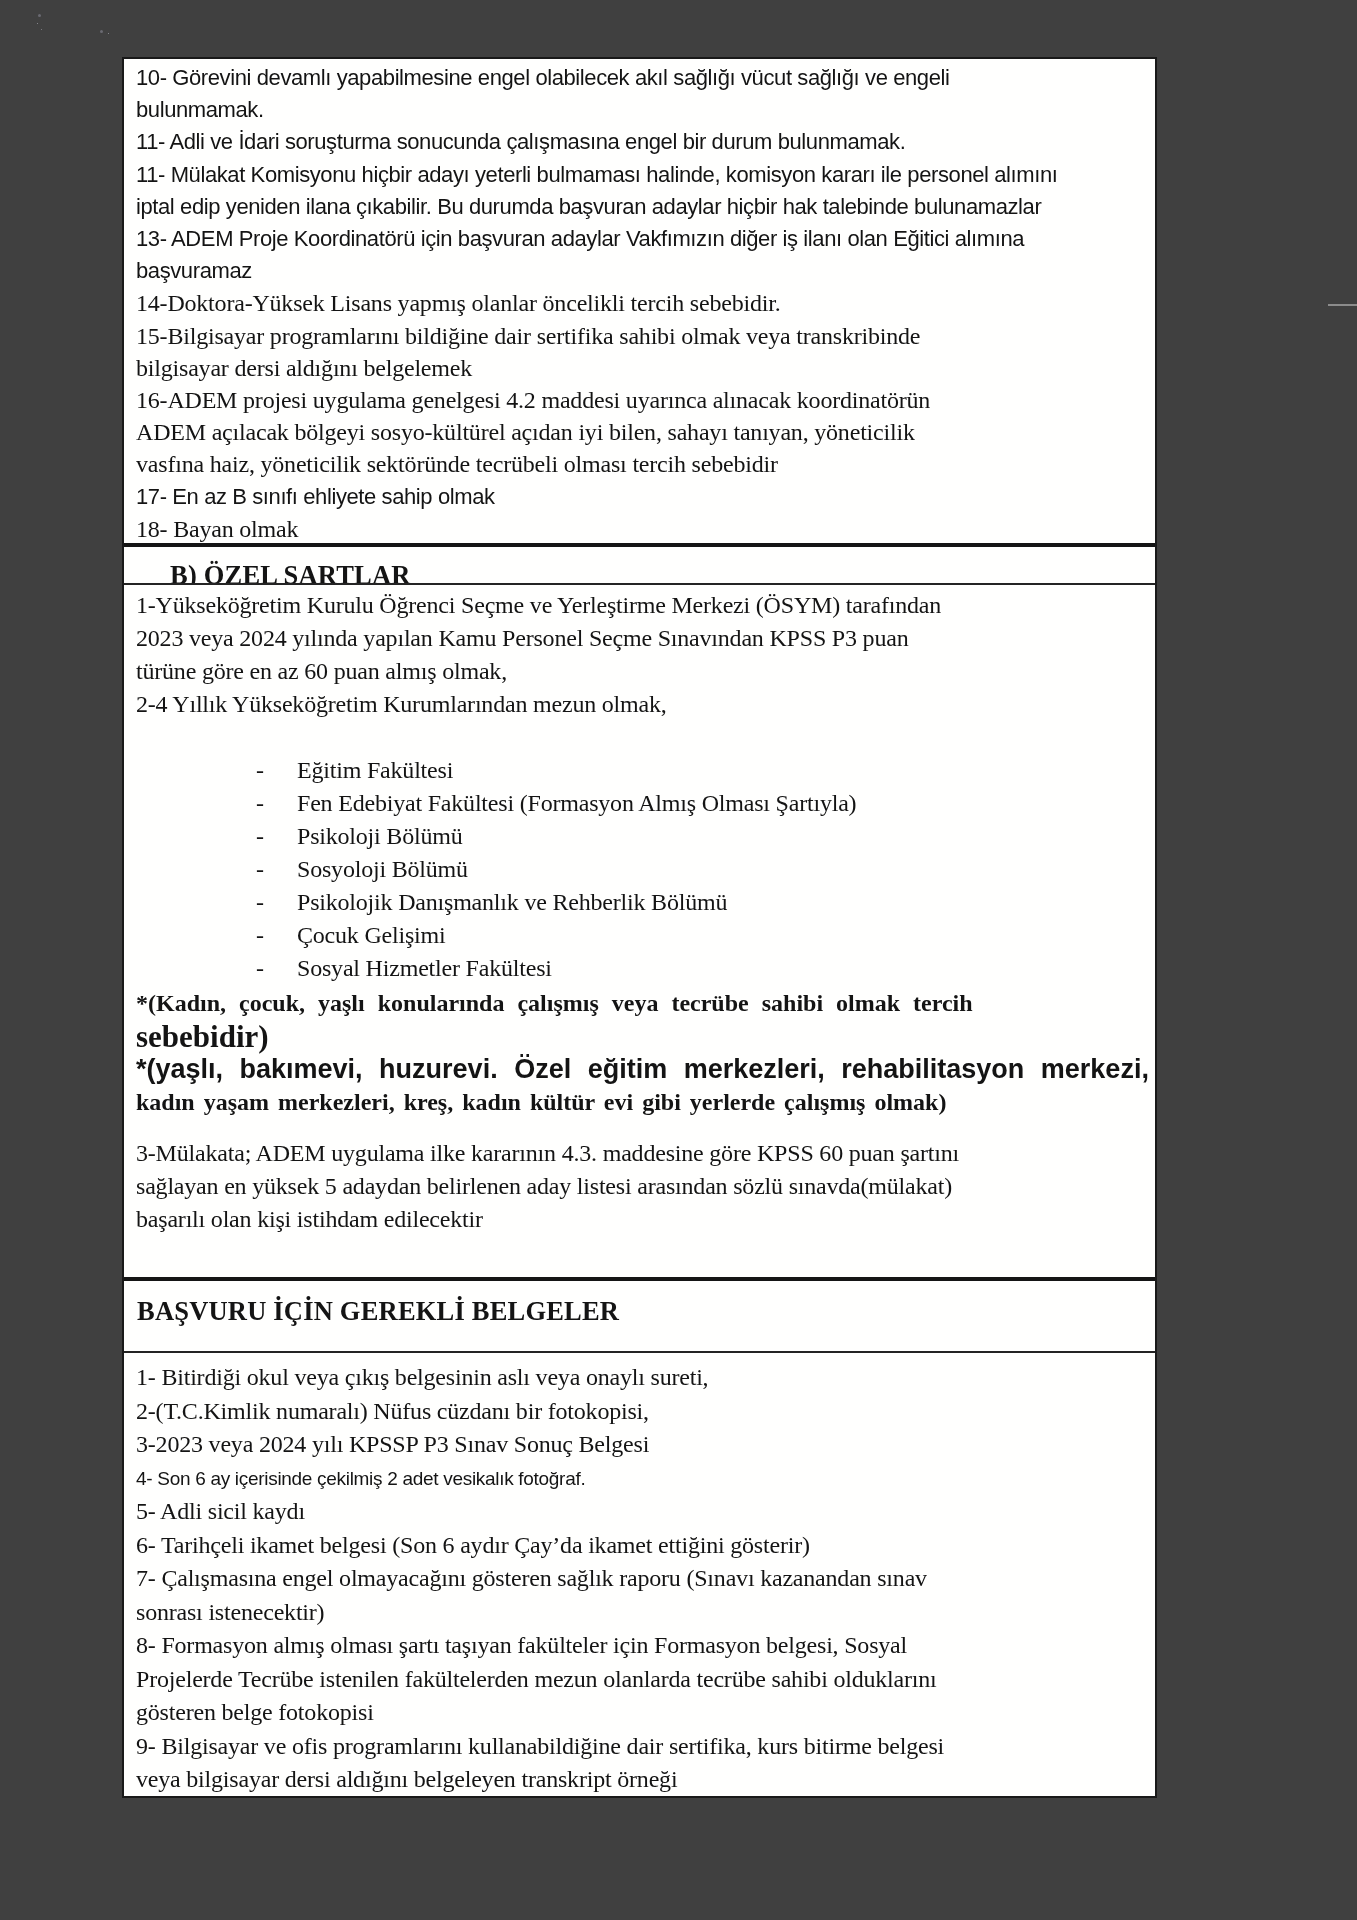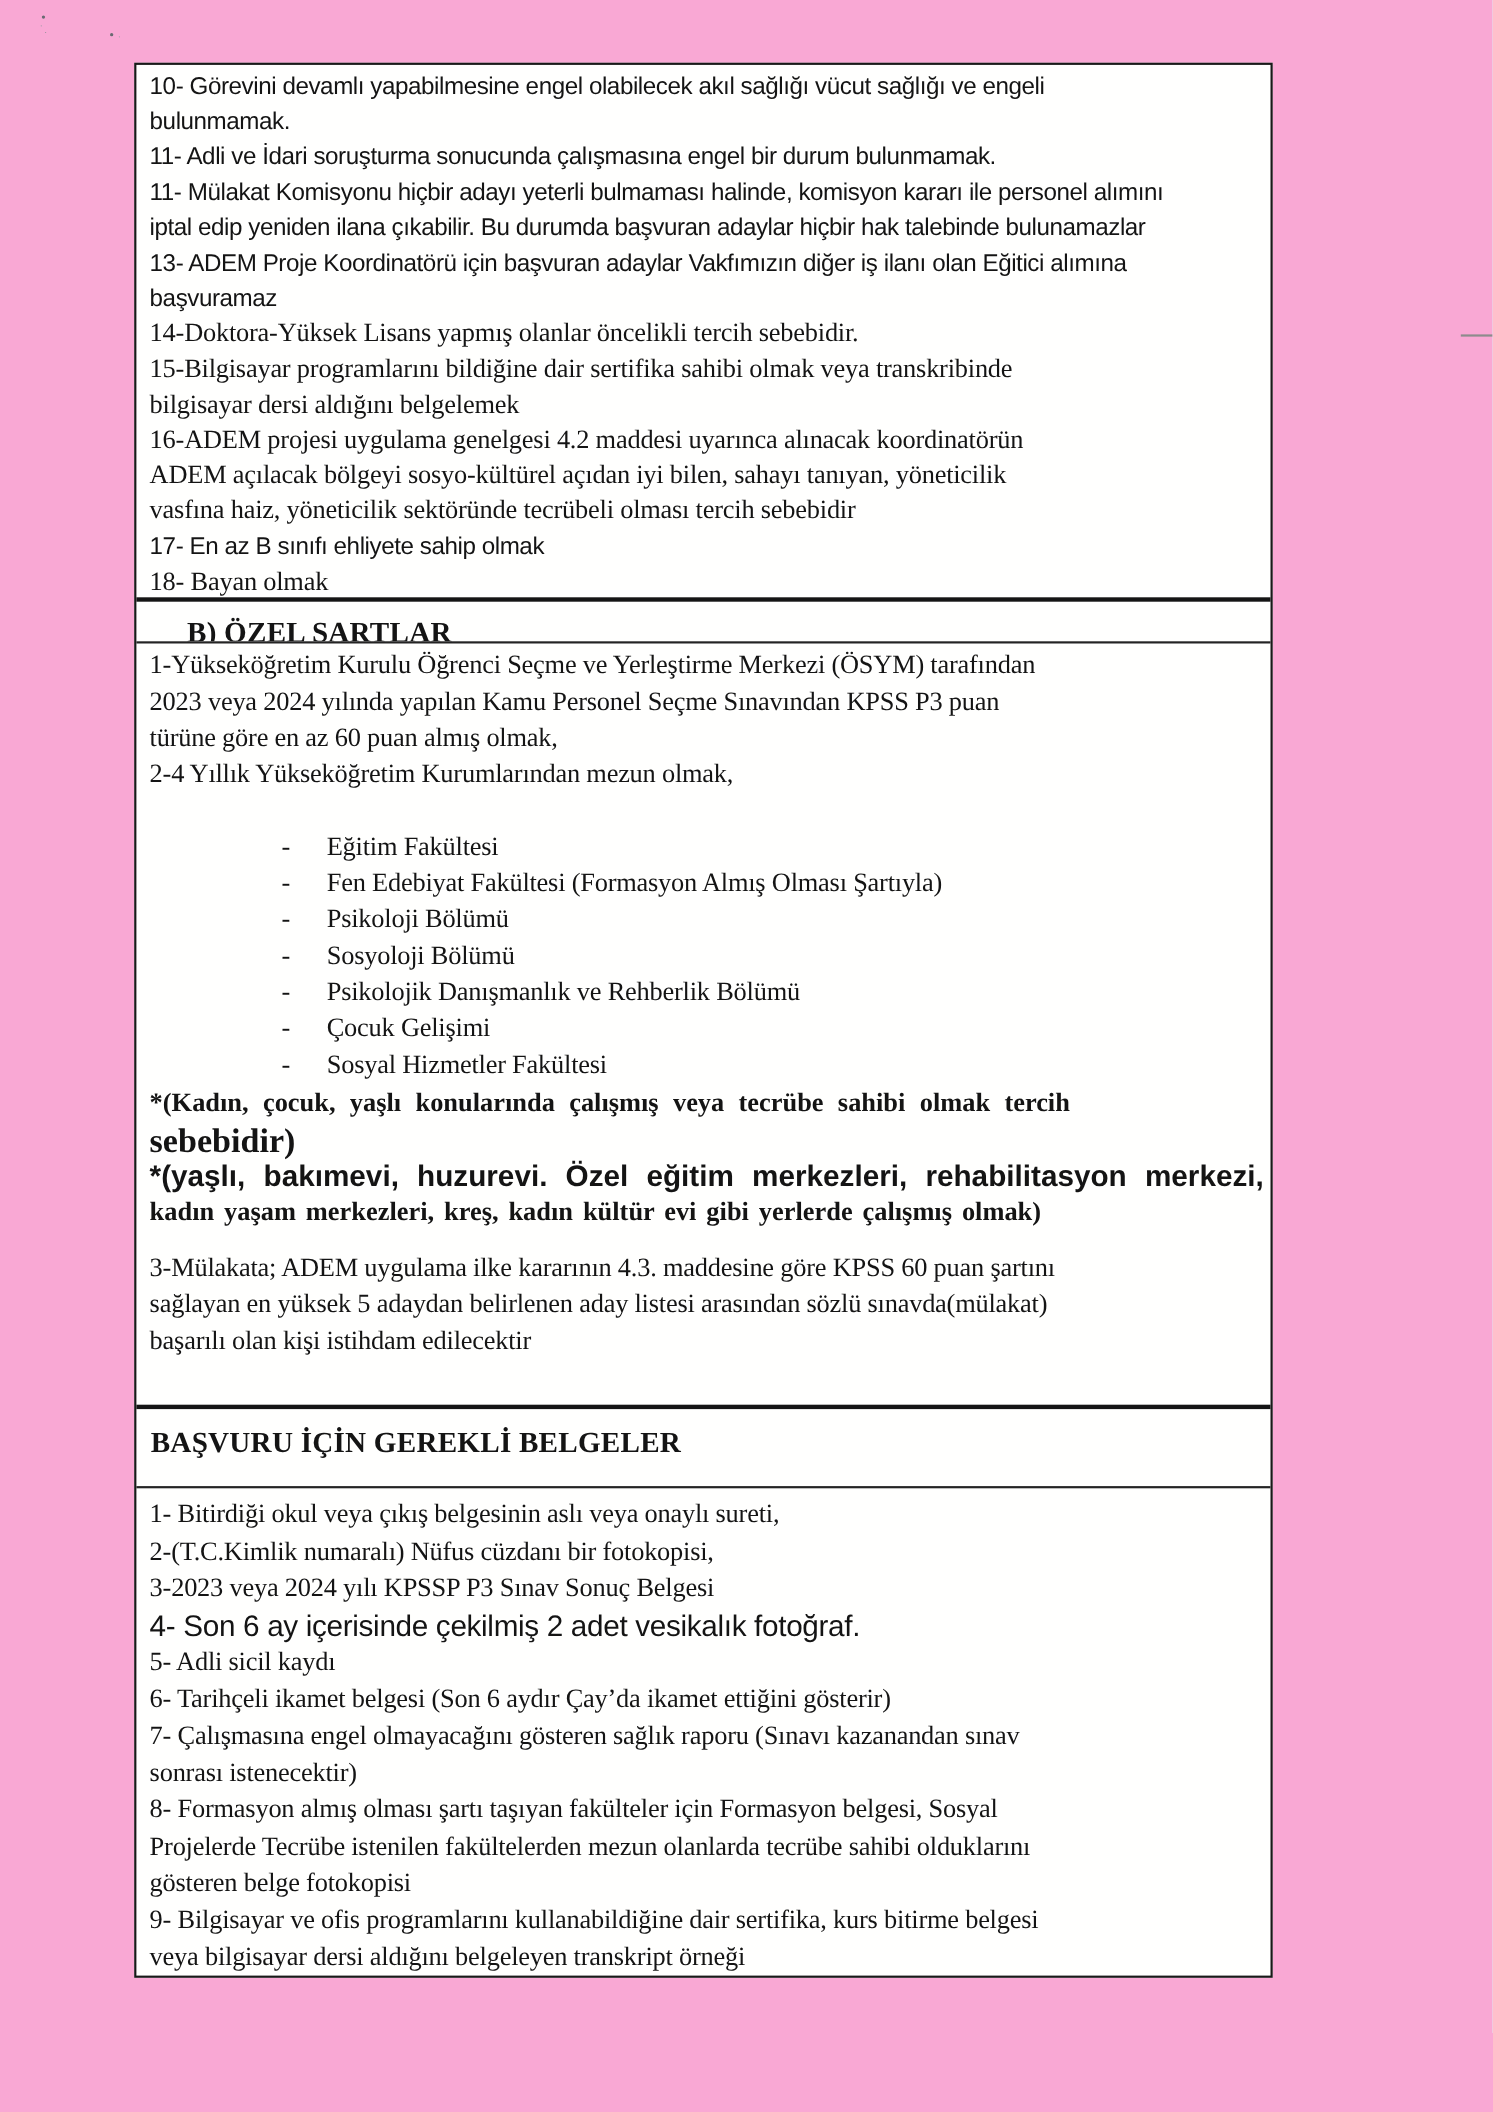--- a/index.html
+++ b/index.html
@@ -1,16 +1,16 @@
 <!DOCTYPE html>
 <html><head>
 <meta charset="utf-8">
 <style>
   html,body{margin:0;padding:0;background:#e8e8e8;}
-  .page{position:relative;width:1357px;height:1920px;background:#f9a8d4;overflow:hidden;
+  .page{position:relative;width:1357px;height:1920px;background:#404040;overflow:hidden;
         font-family:"Liberation Serif", serif;color:#141414;}
   
   .speck{position:absolute;width:3px;height:3px;background:#6a6a72;border-radius:50%;}
   .speck.s1{left:38px;top:14px;box-shadow:2px 14px 0 -1px #8a8a92, -2px 8px 0 -1px #9a9aa2;}
   .speck.s2{left:100px;top:30px;box-shadow:7px 2px 0 -1px #9a9aa2;}
   .margin-dash{position:absolute;left:1328px;top:304px;width:29px;height:2px;background:#8c8c8c;}
   
   .doc-table{position:absolute;left:122px;top:57px;width:1035px;height:1741px;
              border:2px solid #191919;box-sizing:border-box;background:#fffffe;}
   .row{box-sizing:border-box;padding:0 12px;overflow:hidden;}
@@ -20,21 +20,21 @@
           padding-left:46px;padding-top:13px;}
   .row-b{height:692px;padding-top:4px;}
   .row-b .line{line-height:33px;}
   .row-dh{height:76px;border-top:4px solid #151515;border-bottom:2px solid #242424;
           padding-left:13px;padding-top:15px;}
   .row-d{height:453px;padding-top:8px;}
   .row-d .line{line-height:33.5px;}
   
   .line{white-space:pre;}
   .sans{font-family:"Liberation Sans", sans-serif;font-size:22px;letter-spacing:-0.4px;}
-  .sans-sm{font-family:"Liberation Sans", sans-serif;font-size:27px;letter-spacing:-0.3px;}
+  .sans-sm{font-family:"Liberation Sans", sans-serif;font-size:19px;letter-spacing:-0.3px;}
   .serif{font-family:"Liberation Serif", serif;font-size:24px;letter-spacing:-0.2px;}
   .bold{font-family:"Liberation Serif", serif;font-size:31px;font-weight:bold;}
   .boldj{font-family:"Liberation Serif", serif;font-size:24px;font-weight:bold;word-spacing:7px;}
   .boldj2{font-family:Liberation Sans, sans-serif;font-size:27px;font-weight:bold;word-spacing:9px;}
   .boldj3{font-family:"Liberation Serif", serif;font-size:24px;font-weight:bold;word-spacing:3px;}
   .section-header{font-family:"Liberation Serif", serif;font-weight:bold;font-size:26.5px;
                   letter-spacing:0.2px;}
   .bullets{margin-top:33px;}
   .bullet-row{display:flex;line-height:33px;margin-left:120px;}
   .bullet-row .dash{width:41px;font-family:"Liberation Serif", serif;font-size:24px;}

